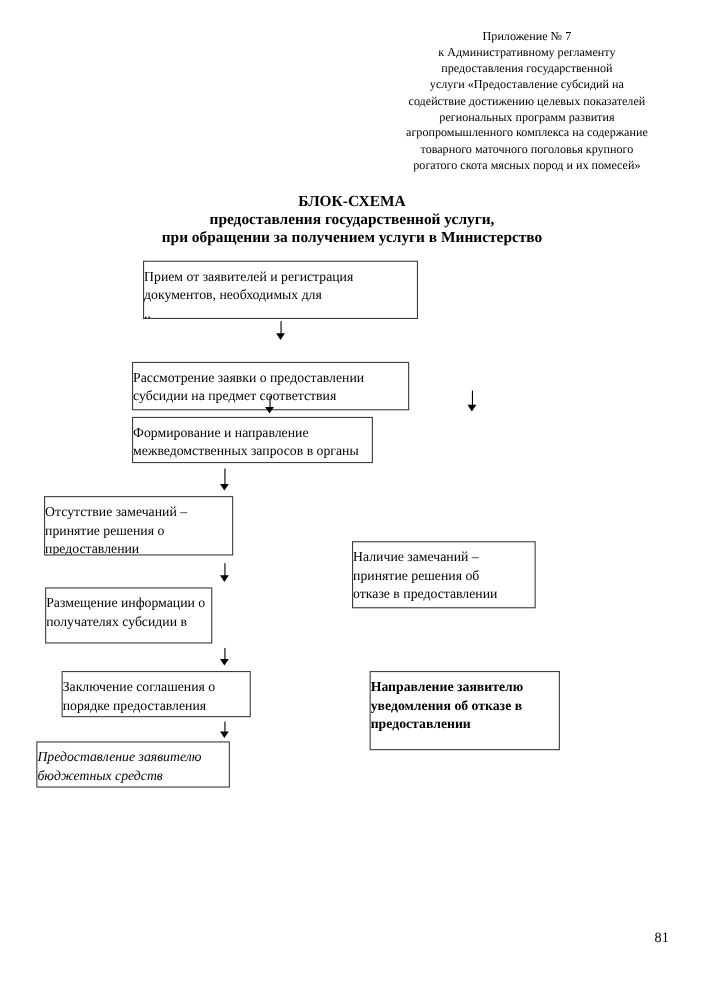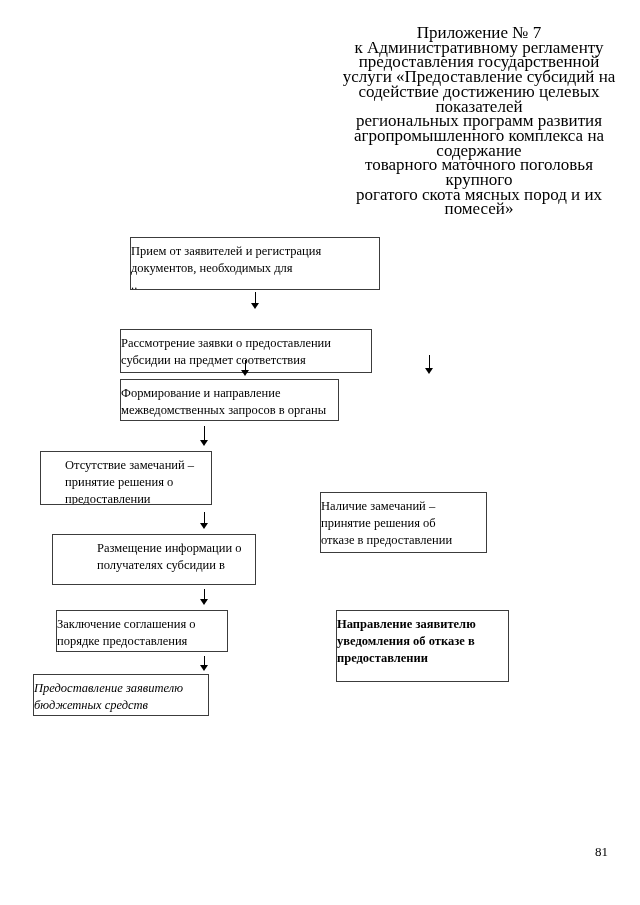--- a/index.html
+++ b/index.html
@@ -11,21 +11,21 @@
     color:#000;
     font-family:"Liberation Serif", "DejaVu Serif", serif;
     overflow:hidden;
   }
   .header-block {
     position:absolute;
     top:26px;
     left:336px;
     width:286px;
     text-align:center;
-    font-size:17px;
+    font-size:11px;
     line-height:14.7px;
   }
   .doc-title {
     position:absolute;
     top:176px;
     left:0;
     width:640px;
     text-align:center;
     font-weight:bold;
     font-size:14px;
@@ -69,20 +69,25 @@
     <div>к Административному регламенту</div>
     <div>предоставления государственной</div>
     <div>услуги «Предоставление субсидий на</div>
     <div>содействие достижению целевых показателей</div>
     <div>региональных программ развития</div>
     <div>агропромышленного комплекса на содержание</div>
     <div>товарного маточного поголовья крупного</div>
     <div>рогатого скота мясных пород и их помесей»</div>
   </div>
 
+  <div class="doc-title">
+    <div>БЛОК-СХЕМА</div>
+    <div>предоставления государственной услуги,</div>
+    <div>при обращении за получением услуги в Министерство</div>
+  </div>
 
   <div>
 
     <div class="box" style="left:130px; top:237px; width:250px; height:53px;">
       <div>Прием от заявителей и регистрация</div>
       <div>документов, необходимых для</div>
       <div>..</div>
     </div>
 
     <div class="arrow" style="left:251px; top:292px; height:17px;">
@@ -107,39 +112,39 @@
     <div class="box" style="left:120px; top:379px; width:219px; height:42px;">
       <div>Формирование и направление</div>
       <div>межведомственных запросов в органы</div>
     </div>
 
     <div class="arrow" style="left:200px; top:426px; height:20px;">
       <span class="shaft"></span>
         <span class="head"></span>
     </div>
 
-    <div class="box" style="left:40px; top:451px; width:172px; height:54px;padding-left:24px;">
+    <div class="box" style="left:40px; top:451px; width:172px; height:54px;">
       <div>Отсутствие замечаний –</div>
       <div>принятие решения о</div>
       <div>предоставлении</div>
     </div>
 
     <div class="box" style="left:320px; top:492px; width:167px; height:61px;">
       <div>Наличие замечаний –</div>
       <div>принятие решения об</div>
       <div>отказе в предоставлении</div>
       <div>..</div>
     </div>
 
     <div class="arrow" style="left:200px; top:512px; height:17px;">
       <span class="shaft"></span>
         <span class="head"></span>
     </div>
 
-    <div class="box" style="left:52px; top:534px; width:204px; height:51px;padding-left:44px;">
+    <div class="box" style="left:41px; top:534px; width:152px; height:51px;">
       <div>Размещение информации о</div>
       <div>получателях субсидии в</div>
       <div>..</div>
     </div>
 
     <div class="arrow" style="left:200px; top:589px; height:16px;">
       <span class="shaft"></span>
         <span class="head"></span>
     </div>
 

